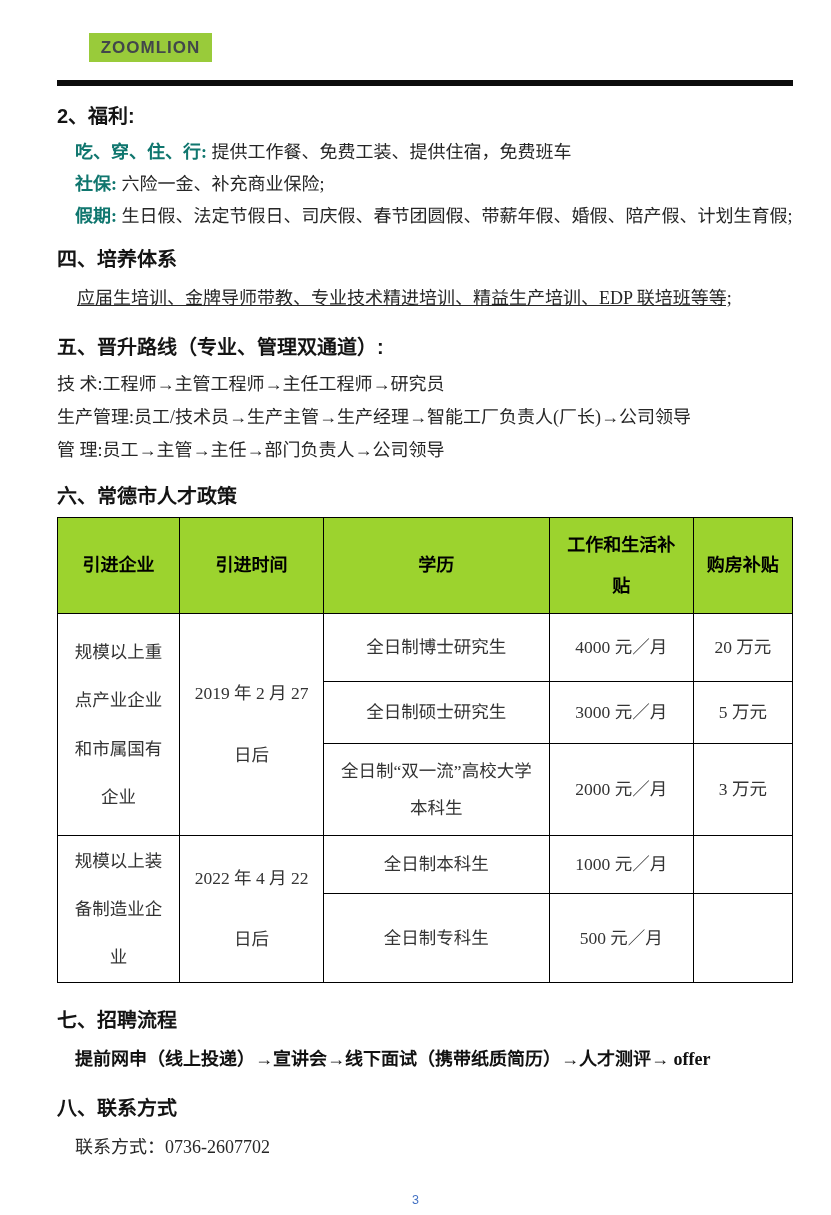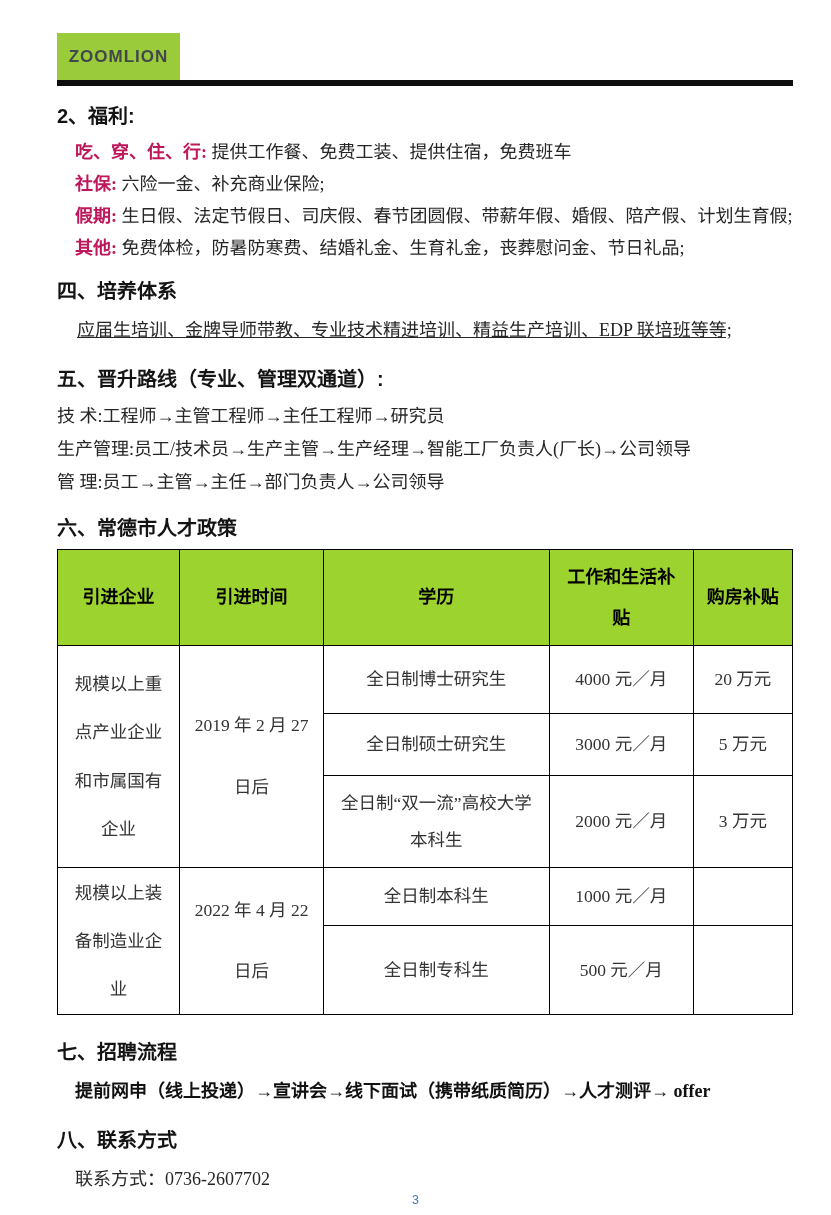--- a/index.html
+++ b/index.html
@@ -12,23 +12,23 @@
     background: #ffffff;
     padding: 33px 38px 0 57px;
     font-family: "Liberation Serif", "DejaVu Serif", serif;
     color: #262626;
     overflow: hidden;
   }
 
   
   .hdr { display: flex; justify-content: space-between; align-items: flex-start; height: 45px; }
   .logo-box {
-    width: 123px; height: 47px;
+    width: 123px; height: 29px;
     background: #99CB3A;
-    display: flex; align-items: center; justify-content: center;
+    display: flex; align-items: center; justify-content: center; margin-left: 32px;
   }
   .logo-box span {
     font-family: "Liberation Sans", "DejaVu Sans", sans-serif;
     font-weight: bold; font-size: 17px; letter-spacing: 1px;
     color: #42474B;
   }
   .company { text-align: left; padding-top: 1px; }
   .company-cn {
     font-family: "Liberation Sans", "DejaVu Sans", sans-serif;
     font-weight: 900; font-size: 23px; letter-spacing: 1.5px;
@@ -50,21 +50,21 @@
   .h-welfare  { margin-top: 19px; }
   .h-training { margin-top: 16px; }
   .h-promo    { margin-top: 22px; }
   .h-policy   { margin-top: 18px; }
   .h-process  { margin-top: 26px; }
   .h-contact  { margin-top: 22px; }
 
   p { margin: 0; font-size: 18px; line-height: 32px; }
   .welfare-items { margin-top: 8px; }
   .welfare-item { text-indent: 18px; }
-  .welfare-item b { font-weight: bold; color: #be185d; }
+  .welfare-item b { font-weight: bold; color: #0f766e; }
   .plain-indent { margin-top: 11px; text-indent: 20px; text-decoration: underline; }
   .promo-lines { margin-top: 9px; }
   .promo-lines p { line-height: 33px; text-indent: 0; }
   .process-line { margin-top: 11px; text-indent: 18px; font-weight: bold; color: #111; }
   .contact-line { margin-top: 11px; text-indent: 18px; }
 
   
   table {
     border-collapse: collapse;
     width: 100%;
@@ -108,21 +108,20 @@
       <span>ZOOMLION</span>
     </div>
   </div>
   <div class="rule"></div>
 
   <h2 class="h-welfare">2、福利:</h2>
   <div class="welfare-items">
     <p class="welfare-item"><b>吃、穿、住、行:</b><span> 提供工作餐、免费工装、提供住宿，免费班车</span></p>
     <p class="welfare-item"><b>社保:</b><span> 六险一金、补充商业保险;</span></p>
     <p class="welfare-item"><b>假期:</b><span> 生日假、法定节假日、司庆假、春节团圆假、带薪年假、婚假、陪产假、计划生育假;</span></p>
-    <p class="welfare-item"><b>其他:</b><span> 免费体检，防暑防寒费、结婚礼金、生育礼金，丧葬慰问金、节日礼品;</span></p>
   </div>
 
   <h2 class="h-training">四、培养体系</h2>
   <p class="plain-indent">应届生培训、金牌导师带教、专业技术精进培训、精益生产培训、EDP 联培班等等;</p>
 
   <h2 class="h-promo">五、晋升路线（专业、管理双通道）:</h2>
   <div class="promo-lines">
     <p>技 术:工程师→主管工程师→主任工程师→研究员</p>
     <p>生产管理:员工/技术员→生产主管→生产经理→智能工厂负责人(厂长)→公司领导</p>
     <p>管 理:员工→主管→主任→部门负责人→公司领导</p>

